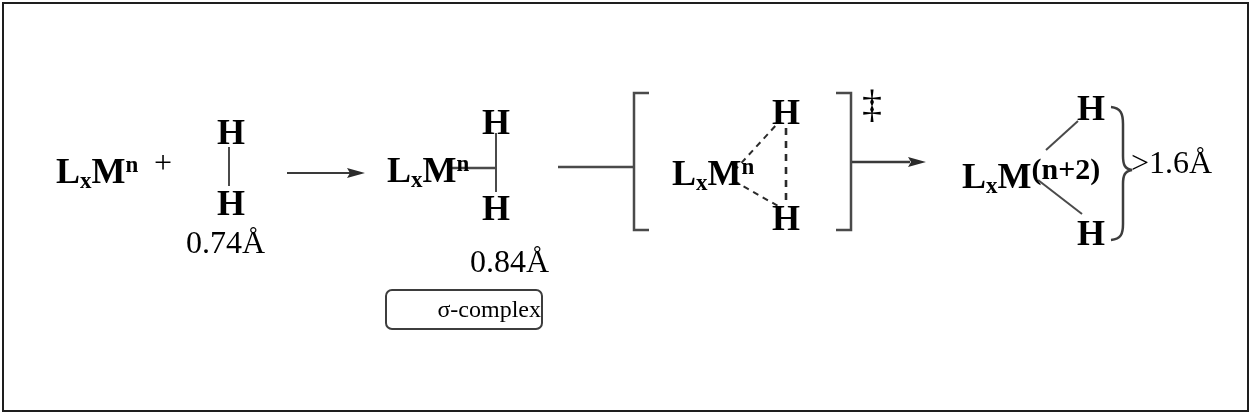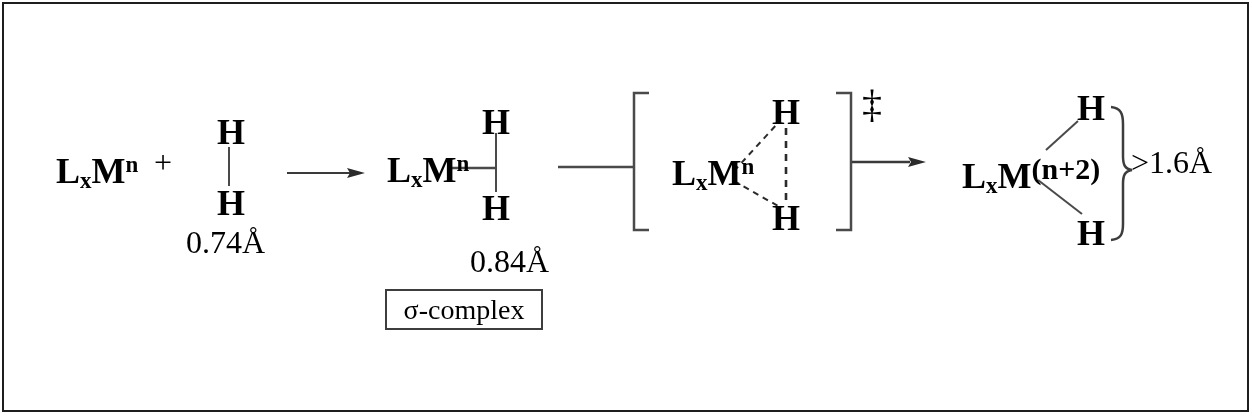--- a/index.html
+++ b/index.html
@@ -11,21 +11,21 @@
   .lines{position:absolute;left:0;top:0;width:1252px;height:418px;}
   .f{position:absolute;font-weight:bold;font-size:36px;line-height:40px;white-space:nowrap;}
   .f .sub{font-size:23px;vertical-align:-5px;}
   .f .sup{font-size:23px;vertical-align:11px;}
   .f .supbig{font-size:30px;font-weight:bold;vertical-align:9px;}
   .H{position:absolute;width:44px;text-align:center;font-weight:bold;font-size:36px;line-height:36px;}
   .plus{position:absolute;font-size:32px;line-height:32px;}
   .dist{position:absolute;font-size:32px;line-height:32px;white-space:nowrap;}
   .ctr{text-align:left;}
   .dagger{position:absolute;font-size:40px;line-height:40px;}
-  .cap{position:absolute;font-size:28px;line-height:37px;text-align:center;white-space:nowrap;}
+  .cap{position:absolute;font-size:24px;line-height:37px;text-align:right;white-space:nowrap;border-radius:7px;}
   .boxed{border:2px solid #3d3d3d;background:#fff;}
 </style>
 </head>
 <body>
 
 <div class="canvas">
   <div class="frame"></div>
 
   <svg class="lines" viewBox="0 0 1252 418">
 

